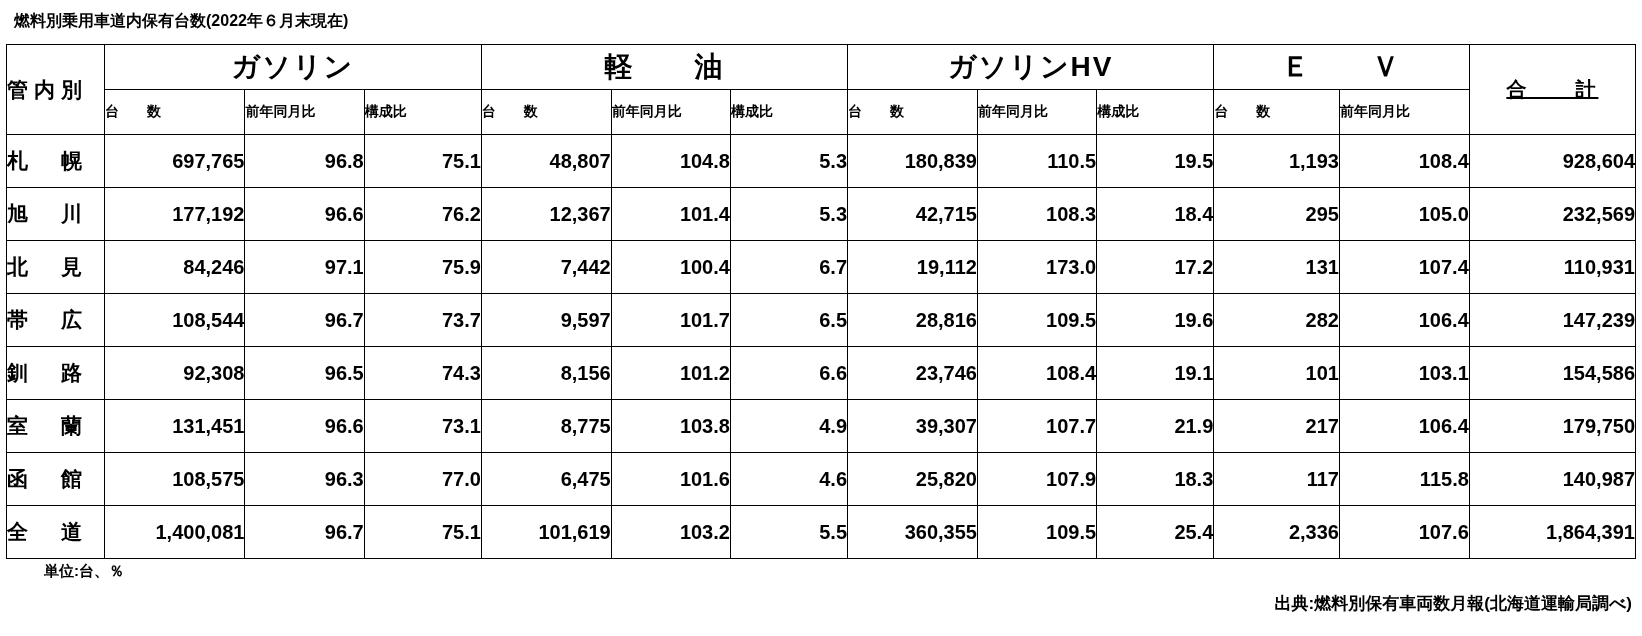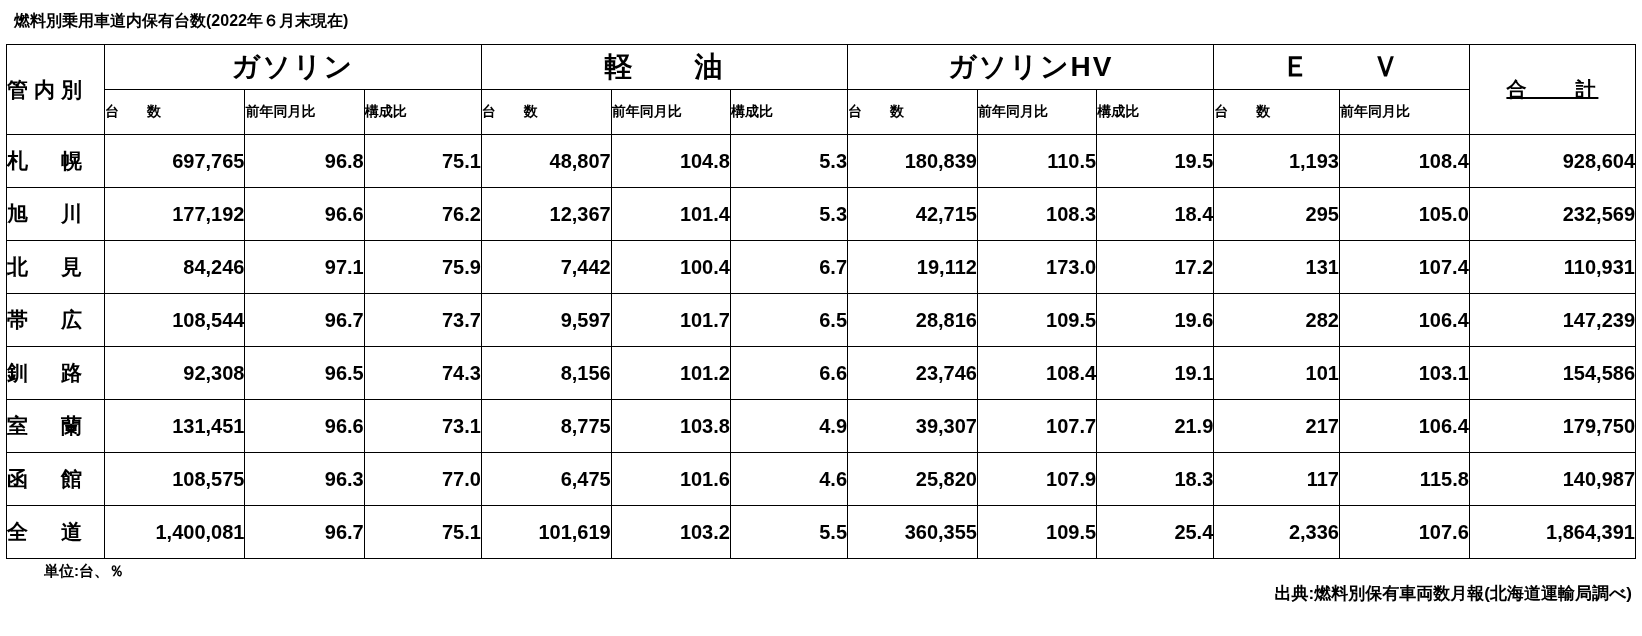--- a/index.html
+++ b/index.html
@@ -80,21 +80,21 @@
     margin-left: 36px;
   }
   .footer .left {
     position: absolute;
     left: 2px;
     top: 0;
   }
   .footer .right {
     position: absolute;
     right: 4px;
-    top: 20px;
+    top: 30px;
     font-size: 17px;
   }
 </style>
 </head>
 <body>
 
 <div class="page">
 
   <h1 class="title">燃料別乗用車道内保有台数(2022年６月末現在)</h1>
 

